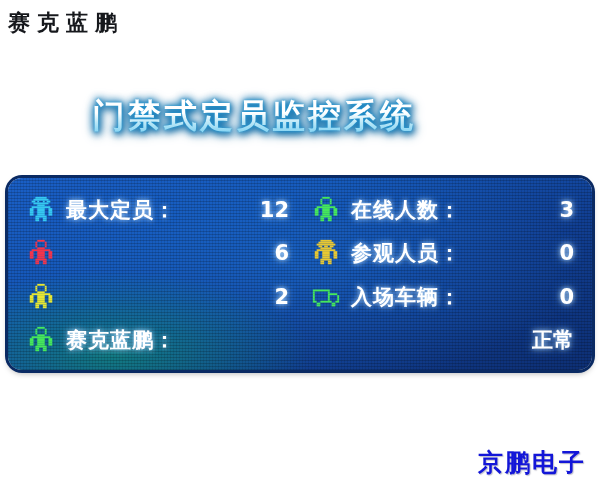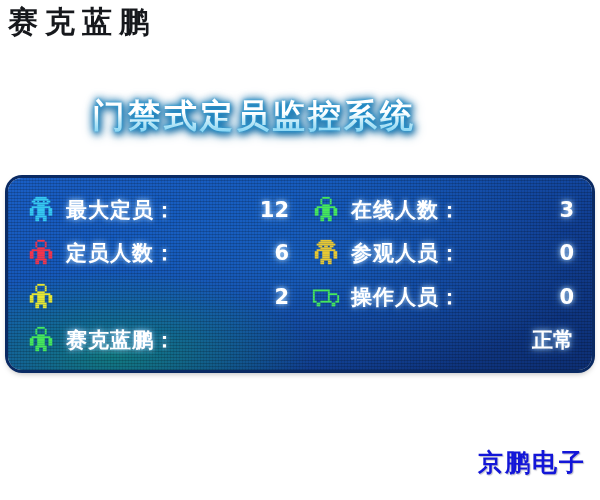--- a/index.html
+++ b/index.html
@@ -16,21 +16,21 @@
     line-height:34px;white-space:nowrap;position:relative;
   }
   #logo-latin .red{color:#e8202a;}
   #logo-latin .blue{color:#0b3ec8;}
   #logo-reg{
     position:absolute;left:163px;top:5px;font-size:15px;color:#3a3a3a;
     font-family:"DejaVu Sans",sans-serif;line-height:1;
   }
   #logo-cn{
     font-family:"DejaVu Serif","Liberation Serif",serif;
-    font-size:30px;font-weight:bold;color:#16181c;
+    font-size:22px;font-weight:bold;color:#16181c;
     letter-spacing:7px;line-height:32px;margin-top:2px;white-space:nowrap;
   }
 
   
   #title{
     position:absolute;left:0;top:94px;width:508px;text-align:center;
     font-family:"DejaVu Sans","Liberation Sans",sans-serif;
     font-size:33px;font-weight:bold;letter-spacing:3px;
     color:#ffffff;
     background:linear-gradient(180deg,#ffffff 0%,#ffffff 42%,#bfe9f8 62%,#5fc6ef 100%);
@@ -202,21 +202,20 @@
           <rect x="2" y="10" width="2" height="1"></rect>
             <rect x="6" y="10" width="4" height="1"></rect>
             <rect x="12" y="10" width="2" height="1"></rect>
           <rect x="5" y="11" width="6" height="1"></rect>
           <rect x="5" y="12" width="2" height="1"></rect>
             <rect x="9" y="12" width="2" height="1"></rect>
           <rect x="5" y="13" width="2" height="1"></rect>
             <rect x="9" y="13" width="2" height="1"></rect>
         </g>
       </svg>
-      <span class="led-label">定员人数：</span>
       <span class="led-value">6</span>
     </div>
 
     <div class="led-row">
       <svg class="led-icon" viewBox="0 0 16 16">
         <g fill="#e8c832">
           <rect x="5" y="1" width="6" height="1"></rect>
           <rect x="4" y="2" width="8" height="1"></rect>
           <rect x="3" y="3" width="10" height="1"></rect>
           <rect x="4" y="4" width="2" height="1"></rect>
@@ -300,21 +299,21 @@
             <rect x="14" y="9" width="1" height="1"></rect>
           <rect x="1" y="10" width="2" height="1"></rect>
             <rect x="5" y="10" width="6" height="1"></rect>
             <rect x="13" y="10" width="2" height="1"></rect>
           <rect x="3" y="11" width="2" height="1"></rect>
             <rect x="11" y="11" width="2" height="1"></rect>
           <rect x="3" y="12" width="2" height="1"></rect>
             <rect x="11" y="12" width="2" height="1"></rect>
         </g>
       </svg>
-      <span class="led-label">操作人员：</span>
+      <span class="led-label">入场车辆：</span>
       <span class="led-value">0</span>
     </div>
 
     <div class="led-row">
       <svg class="led-icon" viewBox="0 0 16 16">
         <g fill="#46e85a">
           <rect x="6" y="1" width="4" height="1"></rect>
           <rect x="5" y="2" width="1" height="1"></rect>
             <rect x="10" y="2" width="1" height="1"></rect>
           <rect x="5" y="3" width="1" height="1"></rect>

